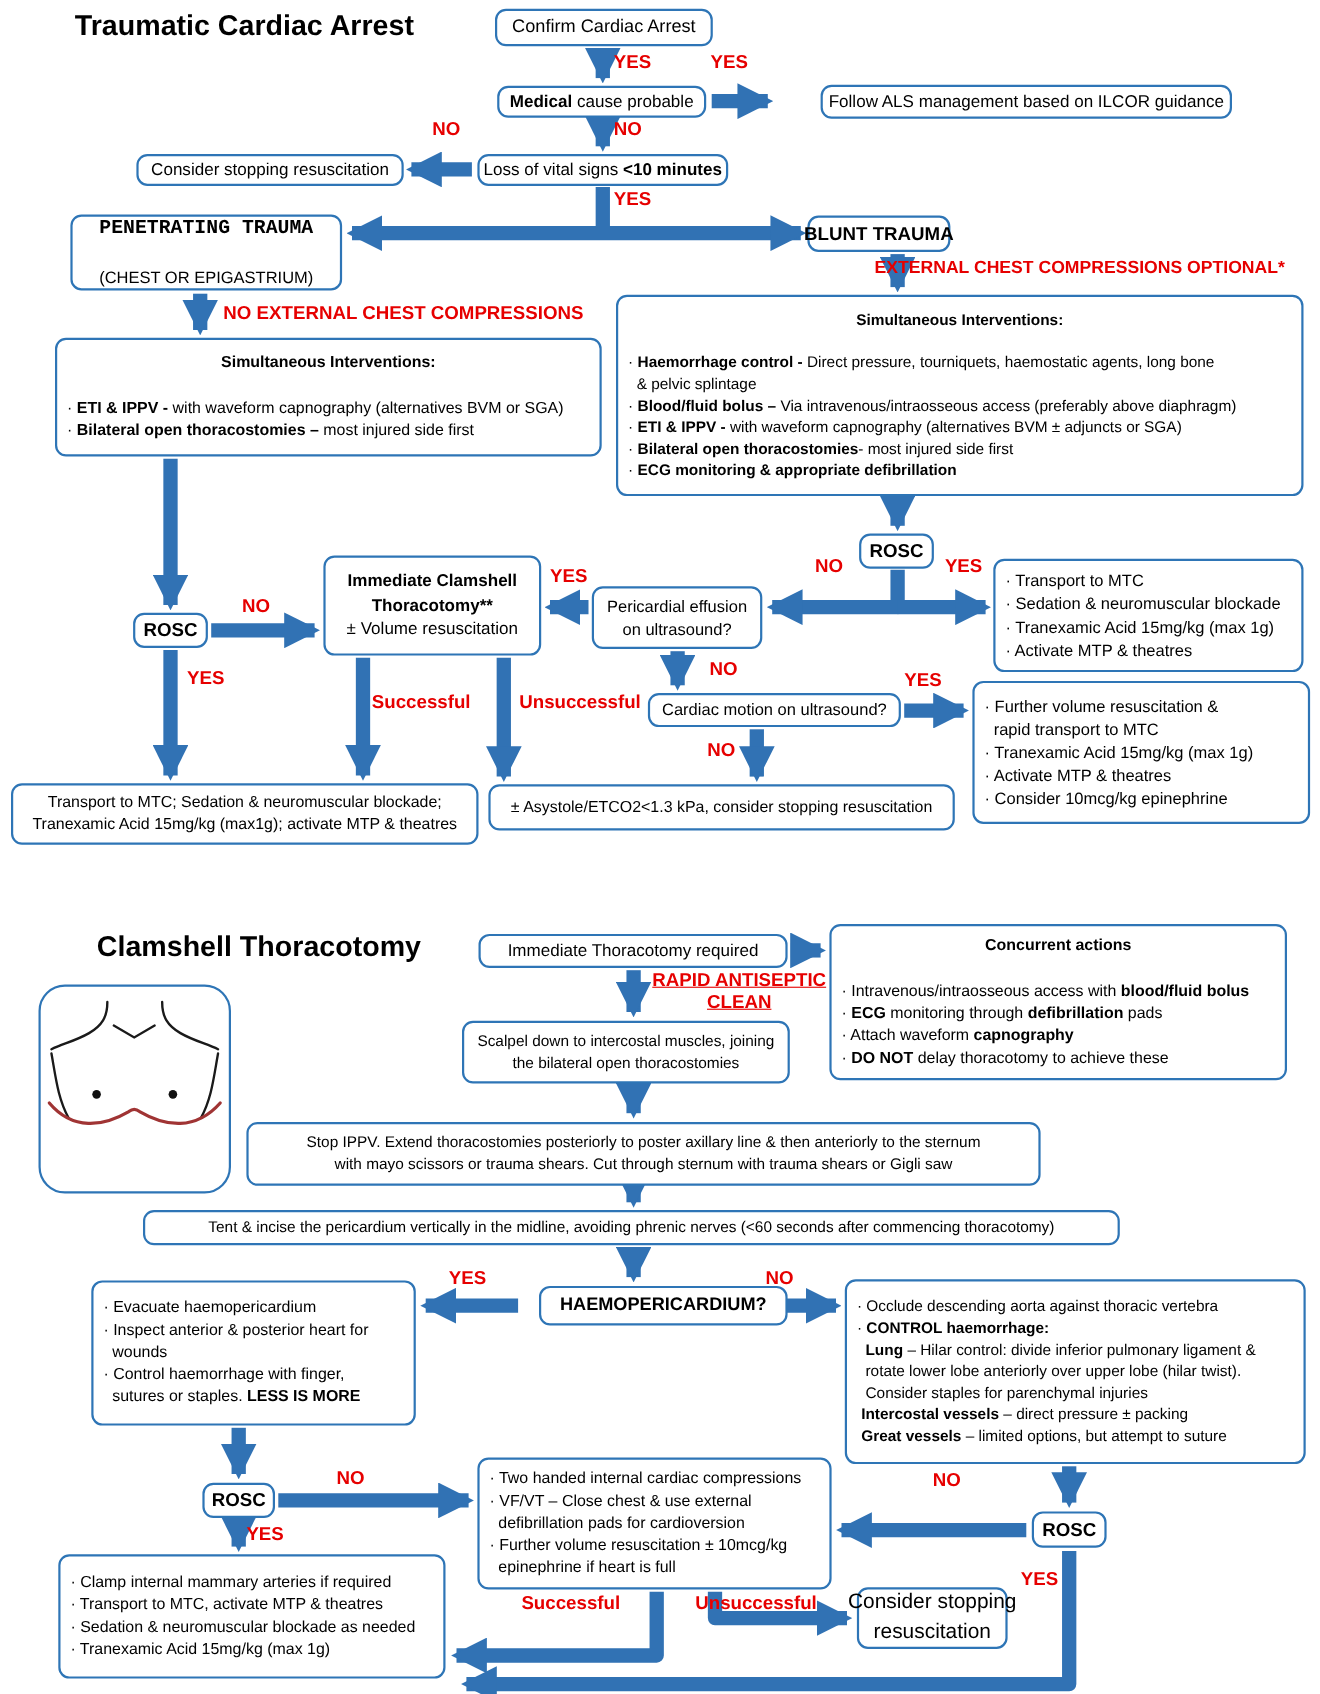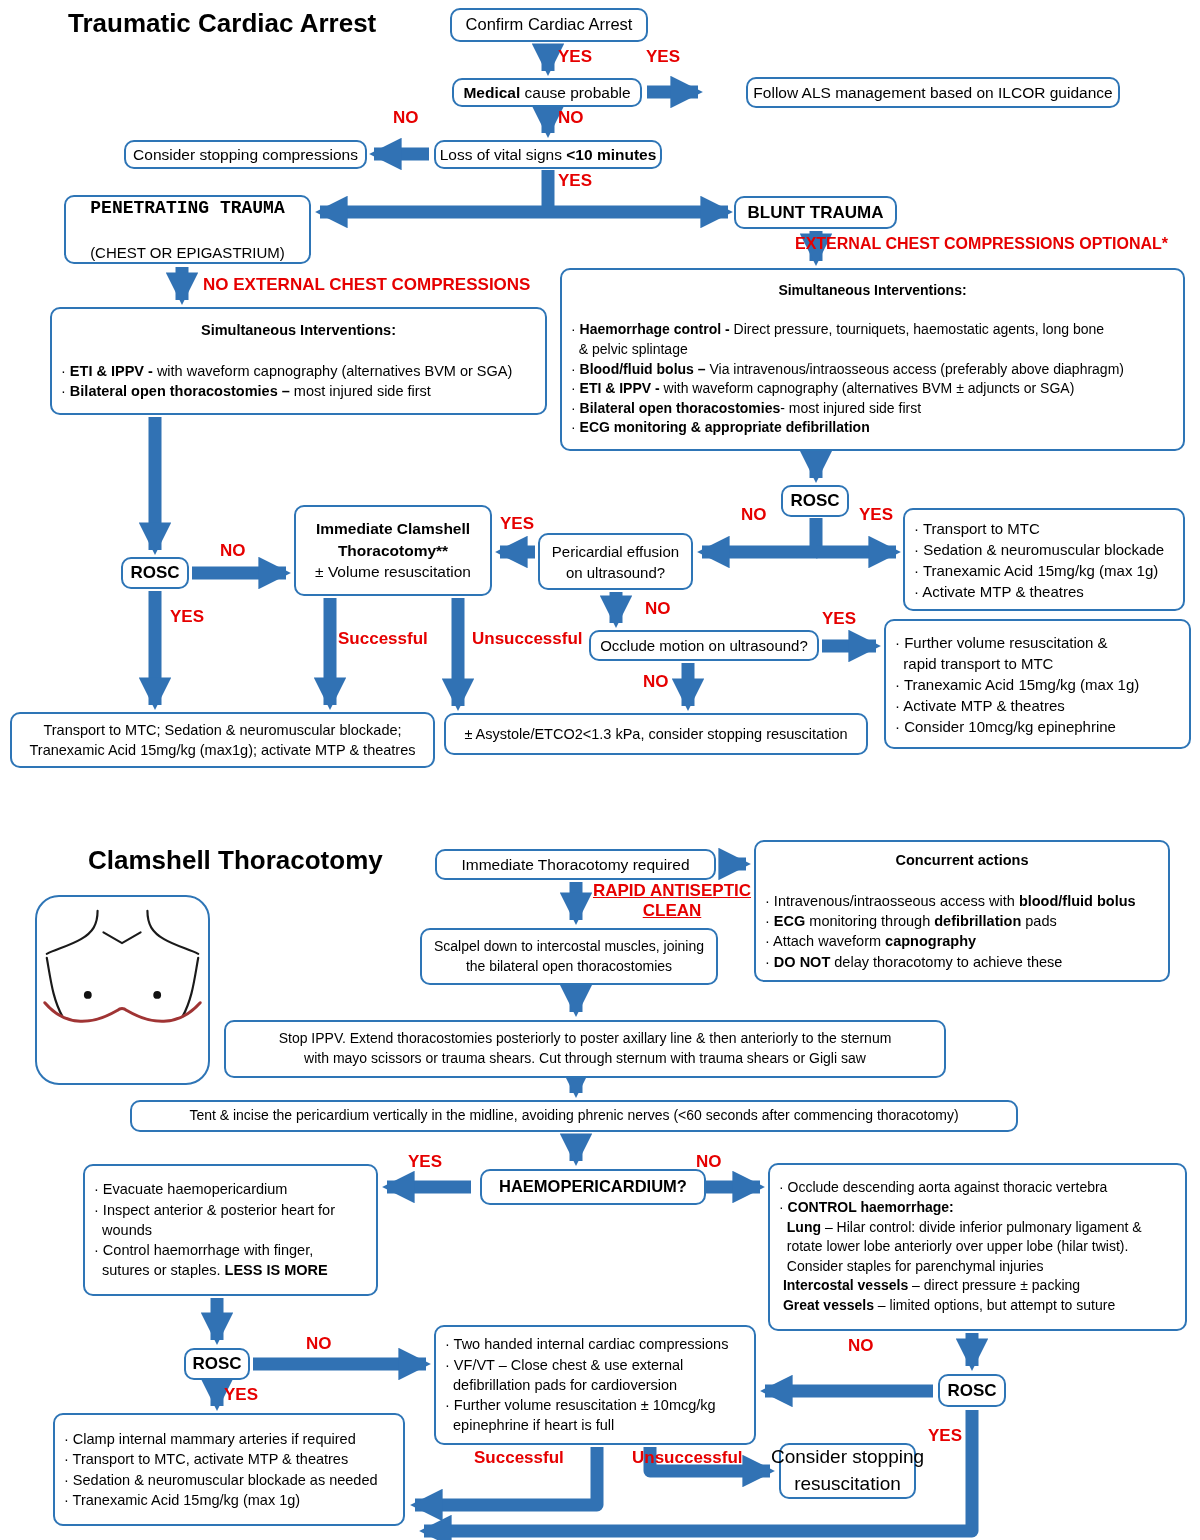--- a/index.html
+++ b/index.html
@@ -90,28 +90,28 @@
   <div class="box c" style="left:452px;top:78px;width:190px;height:29px;font-size:15.5px">
       <div class="line"><span class="b">Medical</span><span> cause probable</span></div>
     </div>
   <div class="box c" style="left:746px;top:77px;width:374px;height:31px;font-size:15.5px">
       <div class="line"><span>Follow ALS management based on ILCOR guidance</span></div>
     </div>
   <div class="box c" style="left:434px;top:140px;width:228px;height:29px;font-size:15.5px">
       <div class="line"><span>Loss of vital signs </span><span class="b">&lt;10 minutes</span></div>
     </div>
   <div class="box c" style="left:124px;top:140px;width:243px;height:29px;font-size:15.5px">
-      <div class="line"><span>Consider stopping compressions</span></div>
+      <div class="line"><span>Consider stopping resuscitation</span></div>
     </div>
   <div class="box c" style="left:64px;top:195px;width:247px;height:69px;font-size:15px">
       <div class="line big"><span class="b">PENETRATING TRAUMA</span></div>
       <div class="line">&nbsp;</div>
       <div class="line"><span>(CHEST OR EPIGASTRIUM)</span></div>
     </div>
-  <div class="box c" style="left:734px;top:196px;width:163px;height:33px;font-size:17px">
+  <div class="box c" style="left:734px;top:196px;width:130px;height:33px;font-size:17px">
       <div class="line"><span class="b">BLUNT TRAUMA</span></div>
     </div>
   <div class="box l" style="left:50px;top:307px;width:497px;height:108px;font-size:14.5px">
       <div class="line center"><span class="b">Simultaneous Interventions:</span></div>
       <div class="line">&nbsp;</div>
       <div class="line"><span>· </span><span class="b">ETI &amp; IPPV -</span><span> with waveform capnography (alternatives BVM or SGA)</span></div>
       <div class="line"><span>· </span><span class="b">Bilateral open thoracostomies –</span><span> most injured side first</span></div>
     </div>
   <div class="box l" style="left:560px;top:268px;width:625px;height:183px;font-size:14px">
       <div class="line center"><span class="b">Simultaneous Interventions:</span></div>
@@ -138,21 +138,21 @@
     </div>
   <div class="box c" style="left:294px;top:505px;width:198px;height:91px;font-size:15.5px">
       <div class="line"><span class="b">Immediate Clamshell</span></div>
       <div class="line"><span class="b">Thoracotomy**</span></div>
       <div class="line"><span>± Volume resuscitation</span></div>
     </div>
   <div class="box c" style="left:121px;top:557px;width:68px;height:32px;font-size:17px">
       <div class="line"><span class="b">ROSC</span></div>
     </div>
   <div class="box c" style="left:589px;top:630px;width:230px;height:31px;font-size:15px">
-      <div class="line"><span>Occlude motion on ultrasound?</span></div>
+      <div class="line"><span>Cardiac motion on ultrasound?</span></div>
     </div>
   <div class="box l" style="left:884px;top:619px;width:307px;height:130px;font-size:15px">
       <div class="line"><span>· Further volume resuscitation &amp;</span></div>
       <div class="line"><span>&nbsp;&nbsp;rapid transport to MTC</span></div>
       <div class="line"><span>· Tranexamic Acid 15mg/kg (max 1g)</span></div>
       <div class="line"><span>· Activate MTP &amp; theatres</span></div>
       <div class="line"><span>· Consider 10mcg/kg epinephrine</span></div>
     </div>
   <div class="box c" style="left:444px;top:713px;width:424px;height:42px;font-size:14.5px">
       <div class="line"><span>± Asystole/ETCO2&lt;1.3 kPa, consider stopping resuscitation</span></div>
@@ -189,21 +189,21 @@
       <div class="line"><span>Scalpel down to intercostal muscles, joining</span></div>
       <div class="line"><span>the bilateral open thoracostomies</span></div>
     </div>
   <div class="box c" style="left:224px;top:1020px;width:722px;height:58px;font-size:14px">
       <div class="line"><span>Stop IPPV. Extend thoracostomies posteriorly to poster axillary line &amp; then anteriorly to the sternum</span></div>
       <div class="line"><span>with mayo scissors or trauma shears. Cut through sternum with trauma shears or Gigli saw</span></div>
     </div>
   <div class="box c" style="left:130px;top:1100px;width:888px;height:32px;font-size:14px">
       <div class="line"><span>Tent &amp; incise the pericardium vertically in the midline, avoiding phrenic nerves (&lt;60 seconds after commencing thoracotomy)</span></div>
     </div>
-  <div class="box c" style="left:480px;top:1169px;width:226px;height:36px;font-size:16.5px">
+  <div class="box c" style="left:490px;top:1169px;width:226px;height:36px;font-size:16.5px">
       <div class="line"><span class="b">HAEMOPERICARDIUM?</span></div>
     </div>
   <div class="box l" style="left:83px;top:1164px;width:295px;height:132px;font-size:14.5px">
       <div class="line"><span>· Evacuate haemopericardium</span></div>
       <div class="line"><span>· Inspect anterior &amp; posterior heart for</span></div>
       <div class="line"><span>&nbsp;&nbsp;wounds</span></div>
       <div class="line"><span>· Control haemorrhage with finger,</span></div>
       <div class="line"><span>&nbsp;&nbsp;sutures or staples. </span><span class="b">LESS IS MORE</span></div>
     </div>
   <div class="box l" style="left:768px;top:1163px;width:419px;height:168px;font-size:14px">

